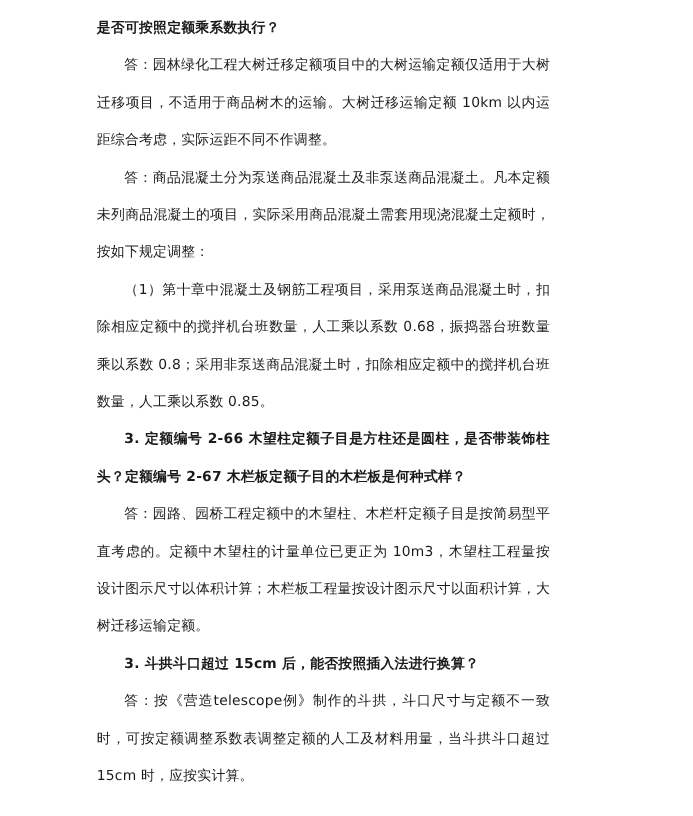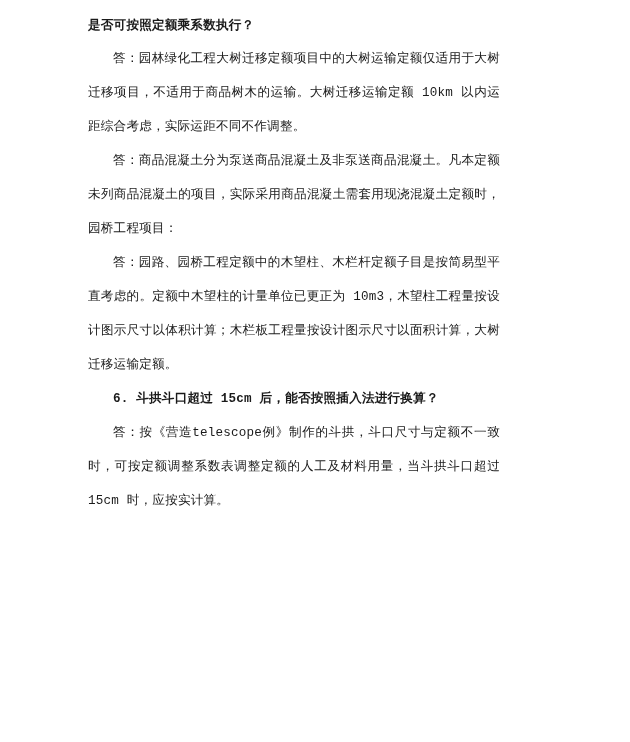--- a/index.html
+++ b/index.html
@@ -29,32 +29,33 @@
     text-align: justify;
     text-justify: inter-ideograph;
   }
   p {
     margin: 0;
     padding: 0;
     text-indent: 0;
   }
   p.indent {
     text-indent: 25px;
-    font-family: Liberation Mono, monospace;
   }
   p.bold {
     font-weight: bold;
   }
 </style>
 </head>
 <body>
 
 <div id="page">
   <div class="doc-body">
     <p class="bold">是否可按照定额乘系数执行？</p>
     <p class="indent">答：园林绿化工程大树迁移定额项目中的大树运输定额仅适用于大树迁移项目，不适用于商品树木的运输。大树迁移运输定额 10km 以内运距综合考虑，实际运距不同不作调整。</p>
-    <p class="indent">答：商品混凝土分为泵送商品混凝土及非泵送商品混凝土。凡本定额未列商品混凝土的项目，实际采用商品混凝土需套用现浇混凝土定额时，园桥工程项目：</p>
+    <p class="indent">答：商品混凝土分为泵送商品混凝土及非泵送商品混凝土。凡本定额未列商品混凝土的项目，实际采用商品混凝土需套用现浇混凝土定额时，按如下规定调整：</p>
+    <p class="indent">（1）第十章中混凝土及钢筋工程项目，采用泵送商品混凝土时，扣除相应定额中的搅拌机台班数量，人工乘以系数 0.68，振捣器台班数量乘以系数 0.8；采用非泵送商品混凝土时，扣除相应定额中的搅拌机台班数量，人工乘以系数 0.85。</p>
+    <p class="indent bold">3. 定额编号 2-66 木望柱定额子目是方柱还是圆柱，是否带装饰柱头？定额编号 2-67 木栏板定额子目的木栏板是何种式样？</p>
     <p class="indent">答：园路、园桥工程定额中的木望柱、木栏杆定额子目是按简易型平直考虑的。定额中木望柱的计量单位已更正为 10m3，木望柱工程量按设计图示尺寸以体积计算；木栏板工程量按设计图示尺寸以面积计算，大树迁移运输定额。</p>
-    <p class="indent bold">6. 斗拱斗口超过 15cm 后，能否按照插入法进行换算？</p>
+    <p class="indent bold">3. 斗拱斗口超过 15cm 后，能否按照插入法进行换算？</p>
     <p class="indent">答：按《营造telescope例》制作的斗拱，斗口尺寸与定额不一致时，可按定额调整系数表调整定额的人工及材料用量，当斗拱斗口超过 15cm 时，应按实计算。</p>
 
   </div>
 </div>
 
 </body></html>

